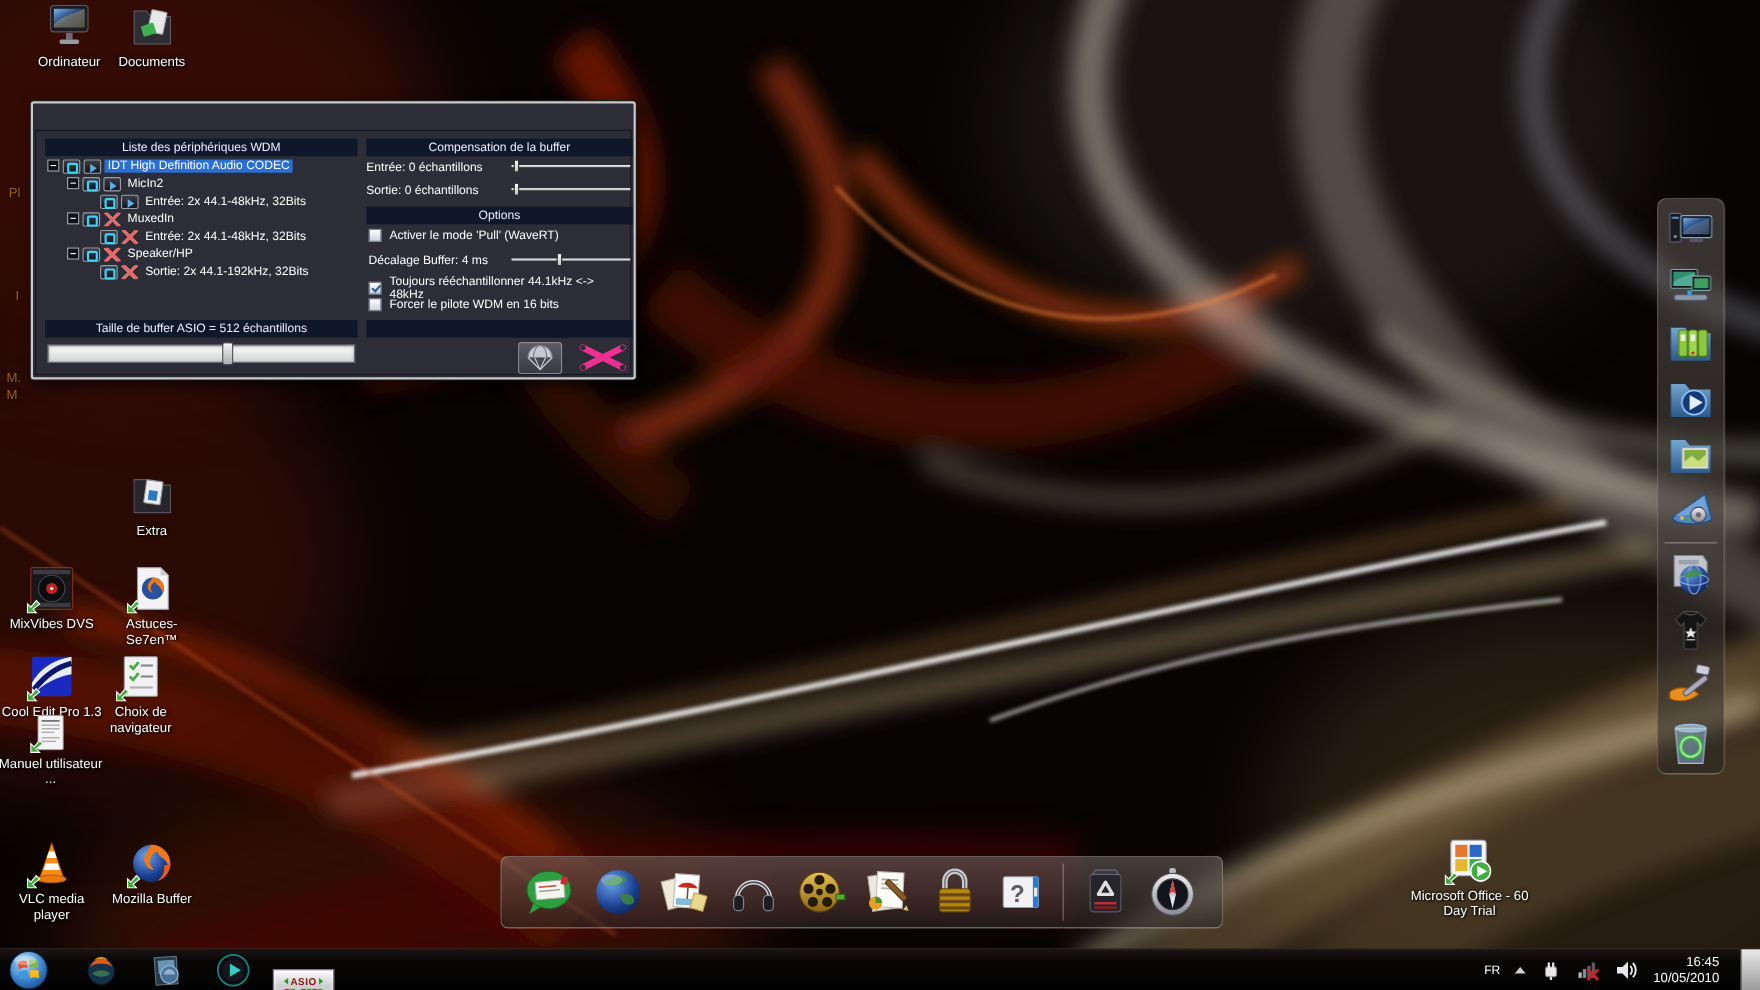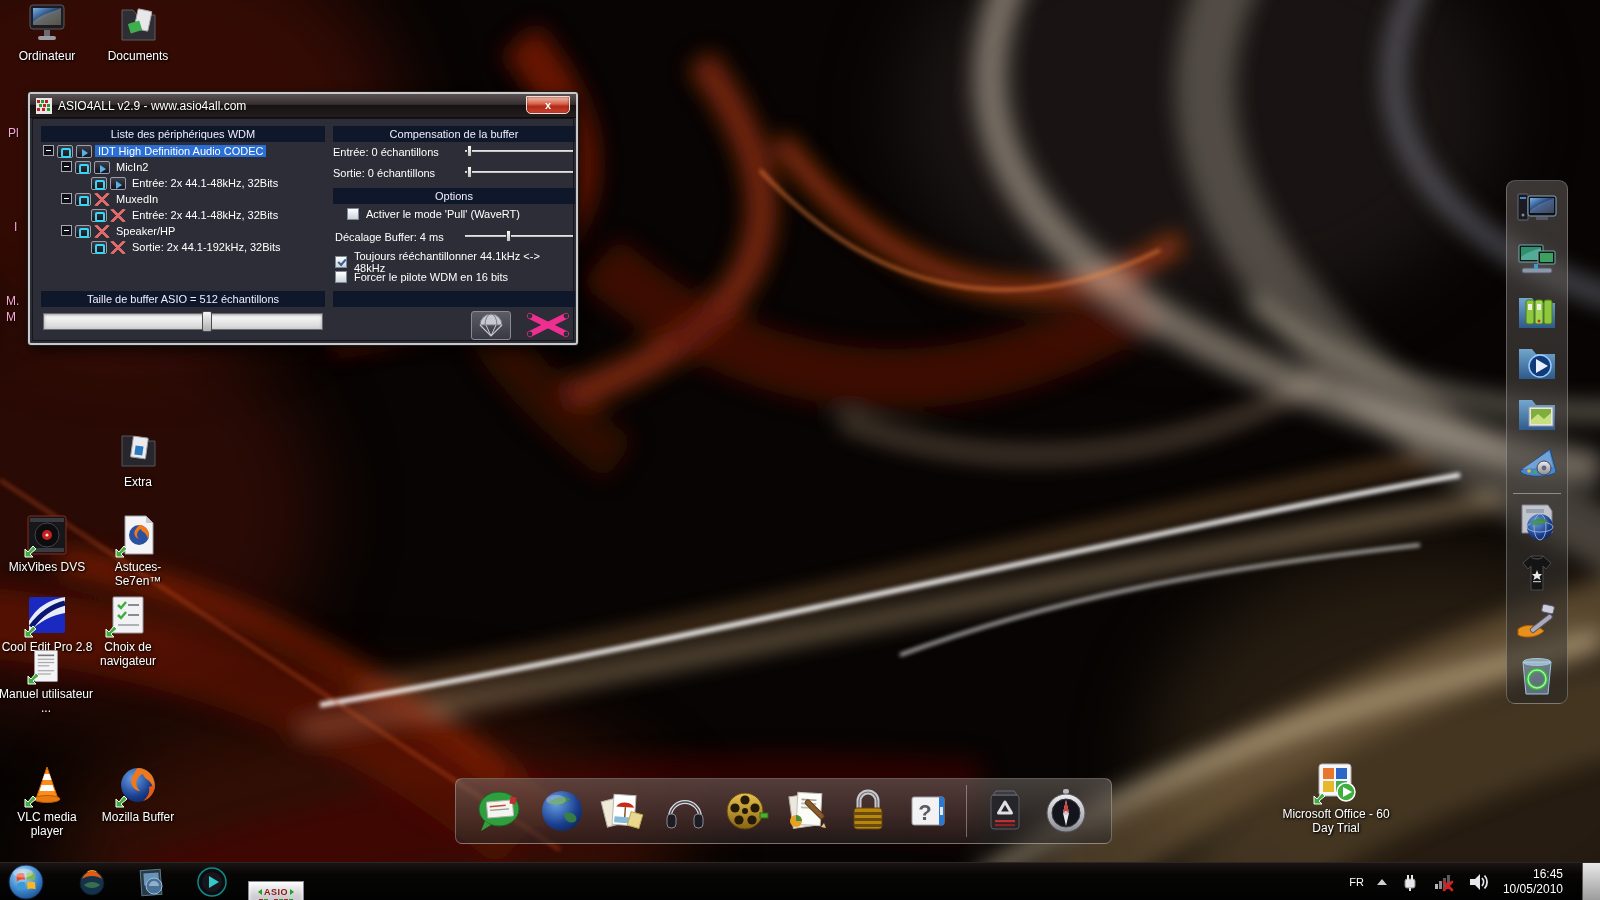--- a/index.html
+++ b/index.html
@@ -11,21 +11,21 @@
   #wallpaper { position:absolute; inset:0; background:#070403; }
   #wallpaper .glow { position:absolute; border-radius:50%; filter:blur(40px); }
   #wallpaper svg { position:absolute; inset:0; }
 
   
   .dicon { position:absolute; width:92px; text-align:center; cursor:default; }
   .dicon .ic { width:44px; height:44px; margin:0 auto; position:relative; }
   .dicon .lbl { margin-top:3px; font-size:12px; color:#fff; line-height:14px;
     text-shadow:1px 1px 2px #000, 0 0 4px #000; }
   .sc-arrow { position:absolute; left:-2px; bottom:-2px; width:15px; height:15px; }
-  .frag { position:absolute; color:#f9a8d4; font-size:12px; text-shadow:1px 1px 2px #000; }
+  .frag { position:absolute; color:#a16207; font-size:12px; text-shadow:1px 1px 2px #000;margin-top:42px; }
 
   
   #asio { position:absolute; left:28px; top:92px; width:550px; height:253px;
     border:2px solid #c9c9c9; border-radius:3px;
     box-shadow:0 0 0 1px #1c1c1c, 3px 5px 14px rgba(0,0,0,.75); background:#2d2d37; }
   #asio .titlebar { position:absolute; left:0; top:0; right:0; height:24px;
     background:linear-gradient(#5a5152 0%, #352e2e 45%, #181213 50%, #241d1d 100%);
     border-bottom:1px solid #0c0c0c; display:flex; align-items:center; padding-left:6px; }
   #asio .title { color:#fff; font-size:12px; margin-left:6px; text-shadow:0 1px 2px #000; }
   #asio .closebtn { position:absolute; top:2px; right:6px; width:44px; height:18px;
@@ -188,21 +188,21 @@
       <stop offset="0" stop-color="#e8c050"></stop>
         <stop offset="1" stop-color="#8a6410"></stop>
     </linearGradient>
     <linearGradient id="gsilver" x1="0" y1="0" x2="0" y2="1">
       <stop offset="0" stop-color="#f0f0f2"></stop>
         <stop offset="1" stop-color="#8a8a92"></stop>
     </linearGradient>
   </defs>
 </svg>
 
-<div class="dicon" style="left:1px;top:2px">
+<div class="dicon" style="left:17px;top:2px">
   <div class="ic"><svg viewBox="0 0 44 44">
     <rect x="5" y="3" width="34" height="24" rx="3" fill="#1c1c22" stroke="#5a5a62"></rect>
     <rect x="8" y="6" width="28" height="17" fill="url(#gscr)"></rect>
     <path d="M8 20 C16 12 28 10 36 6 L36 23 H8 Z" fill="#e8c060" opacity=".35"></path>
     <rect x="19" y="28" width="6" height="6" fill="#6a6a72"></rect>
     <rect x="13" y="34" width="18" height="4" rx="2" fill="#9a9aa2"></rect>
   </svg></div>
   <div class="lbl">Ordinateur</div>
 </div>
 
@@ -257,21 +257,21 @@
 <div class="dicon" style="left:1px;top:593px">
   <div class="ic"><svg viewBox="0 0 44 44">
     <rect x="4" y="4" width="36" height="36" rx="2" fill="#1a2ac0"></rect>
     <path d="M4 28 C14 10 30 6 40 4 L40 20 C28 22 14 28 4 40 Z" fill="#e8ecf8"></path>
     <path d="M6 34 C18 18 32 12 40 10" stroke="#0a1670" stroke-width="5" fill="none"></path>
     </svg>
     <svg class="sc-arrow" viewBox="0 0 15 15">
       <polygon points="2,13 2,5 5,8 10,2 13,5 7,10 10,13" fill="#3fae3f" stroke="#fff" stroke-width="1"></polygon>
       </svg>
   </div>
-  <div class="lbl">Cool Edit Pro 2.8</div>
+  <div class="lbl">Cool Edit Pro 1.3</div>
 </div>
 
 <div class="dicon" style="left:82px;top:593px">
   <div class="ic"><svg viewBox="0 0 44 44">
     <rect x="7" y="4" width="30" height="36" rx="1" fill="#f2f2f4" stroke="#9a9aa2"></rect>
     <path d="M12 12 l3 3 l5 -6" stroke="#3fae3f" stroke-width="2.5" fill="none"></path>
     <path d="M12 22 l3 3 l5 -6" stroke="#3fae3f" stroke-width="2.5" fill="none"></path>
     <rect x="22" y="11" width="11" height="2" fill="#8a8a92"></rect>
         <rect x="22" y="21" width="11" height="2" fill="#8a8a92"></rect>
     <rect x="12" y="31" width="21" height="2" fill="#b0b0b8"></rect>
@@ -343,36 +343,20 @@
   </div>
   <div class="lbl">Microsoft Office - 60 Day Trial</div>
 </div>
 
 <div class="frag" style="left:8px;top:126px">Pl</div>
 <div class="frag" style="left:14px;top:220px">I</div>
 <div class="frag" style="left:6px;top:294px">M.</div>
 <div class="frag" style="left:6px;top:310px">M</div>
 
 <div id="asio">
-  <div class="titlebar">
-    <svg width="16" height="16" viewBox="0 0 16 16">
-      <rect width="16" height="16" fill="#e8e8ec"></rect>
-      <rect x="1" y="2" width="3" height="3" fill="#c02020"></rect>
-        <rect x="5" y="2" width="3" height="3" fill="#20a020"></rect>
-      <rect x="9" y="2" width="3" height="3" fill="#c02020"></rect>
-        <rect x="3" y="6" width="3" height="3" fill="#20a020"></rect>
-      <rect x="7" y="6" width="3" height="3" fill="#c02020"></rect>
-        <rect x="11" y="6" width="3" height="3" fill="#20a020"></rect>
-      <rect x="1" y="10" width="3" height="3" fill="#c02020"></rect>
-        <rect x="6" y="10" width="3" height="3" fill="#c02020"></rect>
-      <rect x="11" y="10" width="3" height="3" fill="#20a020"></rect>
-    </svg>
-    <span class="title">ASIO4ALL v2.9 - www.asio4all.com</span>
-    <div class="closebtn">x</div>
-  </div>
 
   <div class="content">
 
     <div class="hdr panel-l" style="top:7px">Liste des périphériques WDM</div>
 
     <div class="tree" style="top:26px">
       <div class="trow" style="padding-left:2px">
         <span class="exp"></span>
         <span class="sbtn pw"></span>
         <span class="sbtn pl"></span>
@@ -425,21 +409,21 @@
       <div class="thumb" style="left:2%"></div>
     </div>
     <div class="latrow" style="left:300px;top:47px">Sortie: 0 échantillons</div>
     <div class="slider" style="left:432px;top:47px;width:108px">
       <div class="track"></div>
       <div class="thumb" style="left:2%"></div>
     </div>
 
     <div class="hdr panel-r" style="top:69px">Options</div>
 
-    <div class="cbrow" style="left:314px;top:89px">
+    <div class="cbrow" style="left:302px;top:89px">
       <span class="cbox"></span>
       <span>Activer le mode 'Pull' (WaveRT)</span>
     </div>
     <div class="latrow" style="left:302px;top:111px">Décalage Buffer: 4 ms</div>
     <div class="slider" style="left:432px;top:111px;width:108px">
       <div class="track"></div>
       <div class="thumb" style="left:38%"></div>
     </div>
     <div class="cbrow" style="left:302px;top:131px">
       <span class="cbox on"></span>

